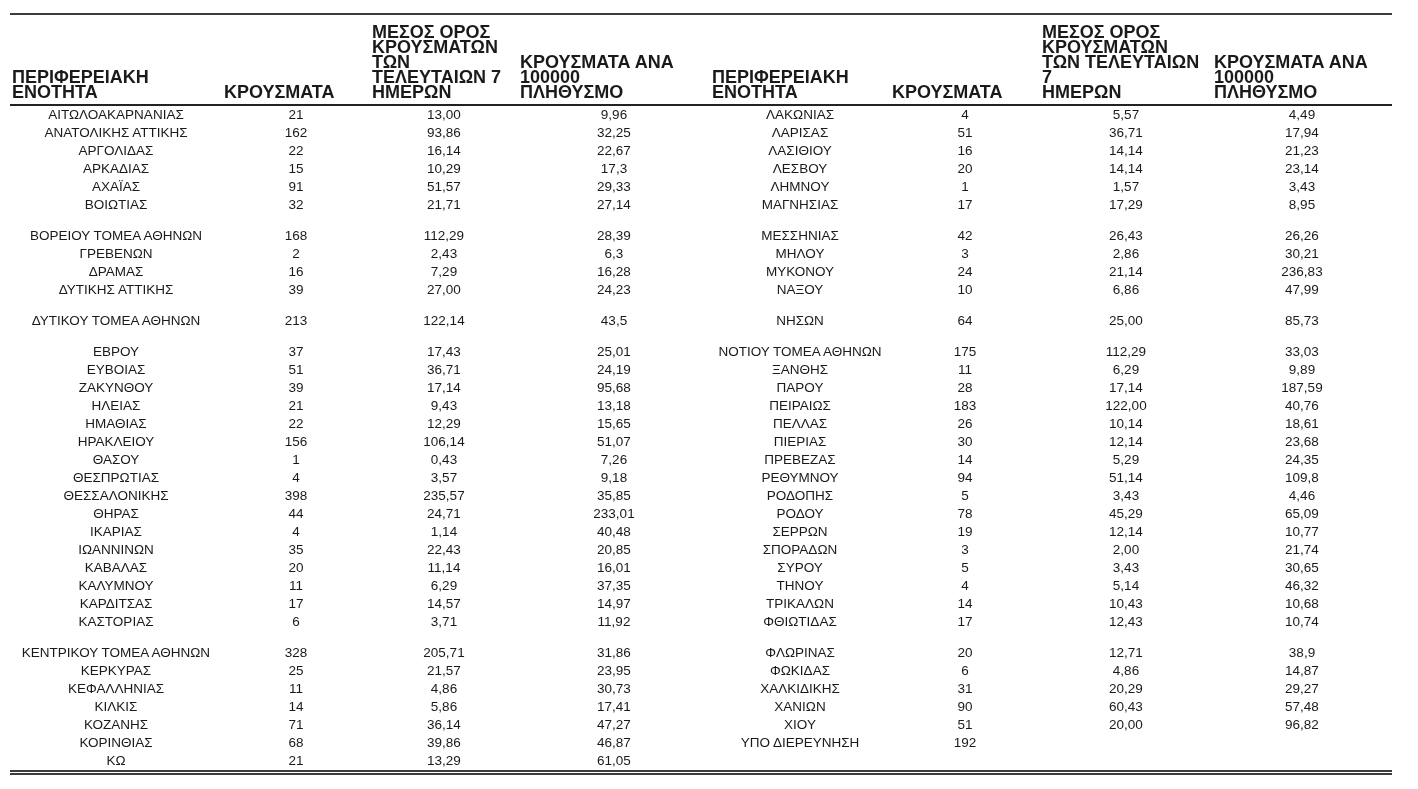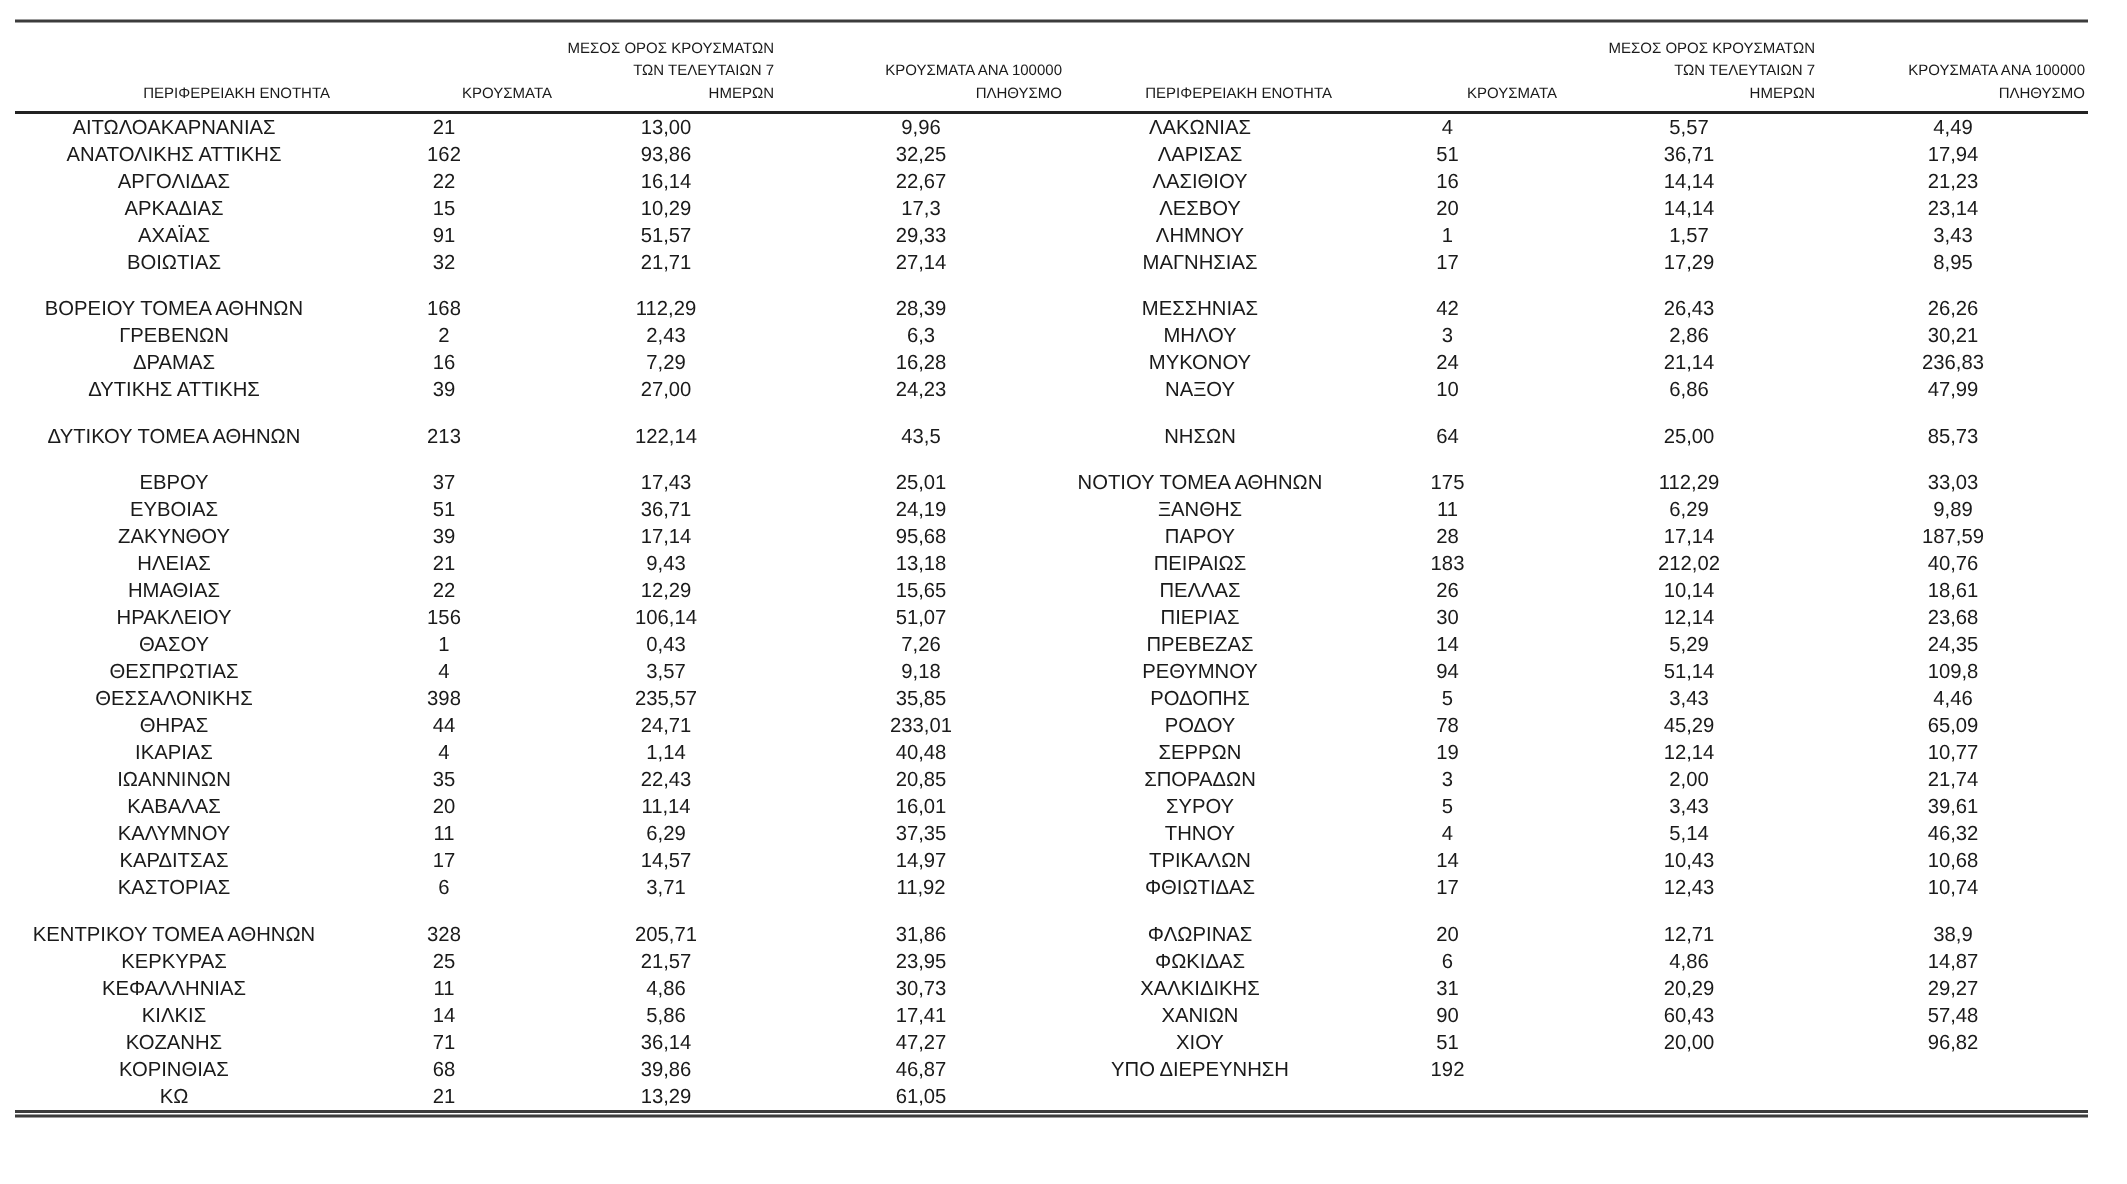--- a/index.html
+++ b/index.html
@@ -18,24 +18,24 @@
     padding: 13px 14px 0 10px;
   }
   table.cases {
     width: 1382px;
     table-layout: fixed;
     border-collapse: collapse;
     border-top: 2px solid #3c3c3c;
     border-bottom: 5px double #3c3c3c;
   }
   table.cases th {
-    font-weight: normal;
-    font-size: 10px;
+    font-weight: bold;
+    font-size: 18px;
     line-height: 15px;
-    text-align: right;
+    text-align: left;
     vertical-align: bottom;
     white-space: pre-line;
     padding: 10px 2px 4px 2px;
     border-bottom: 2px solid #222222;
   }
   table.cases td {
     font-size: 13.5px;
     height: 18px;
     line-height: 18px;
     text-align: center;
@@ -253,21 +253,21 @@
           <td>17,14</td>
           <td>187,59</td>
         </tr>
         <tr>
           <td>ΗΛΕΙΑΣ</td>
           <td>21</td>
           <td>9,43</td>
           <td>13,18</td>
           <td>ΠΕΙΡΑΙΩΣ</td>
           <td>183</td>
-          <td>212,02</td>
+          <td>122,00</td>
           <td>40,76</td>
         </tr>
         <tr>
           <td>ΗΜΑΘΙΑΣ</td>
           <td>22</td>
           <td>12,29</td>
           <td>15,65</td>
           <td>ΠΕΛΛΑΣ</td>
           <td>26</td>
           <td>10,14</td>
@@ -344,21 +344,21 @@
           <td>21,74</td>
         </tr>
         <tr>
           <td>ΚΑΒΑΛΑΣ</td>
           <td>20</td>
           <td>11,14</td>
           <td>16,01</td>
           <td>ΣΥΡΟΥ</td>
           <td>5</td>
           <td>3,43</td>
-          <td>39,61</td>
+          <td>30,65</td>
         </tr>
         <tr>
           <td>ΚΑΛΥΜΝΟΥ</td>
           <td>11</td>
           <td>6,29</td>
           <td>37,35</td>
           <td>ΤΗΝΟΥ</td>
           <td>4</td>
           <td>5,14</td>
           <td>46,32</td>

